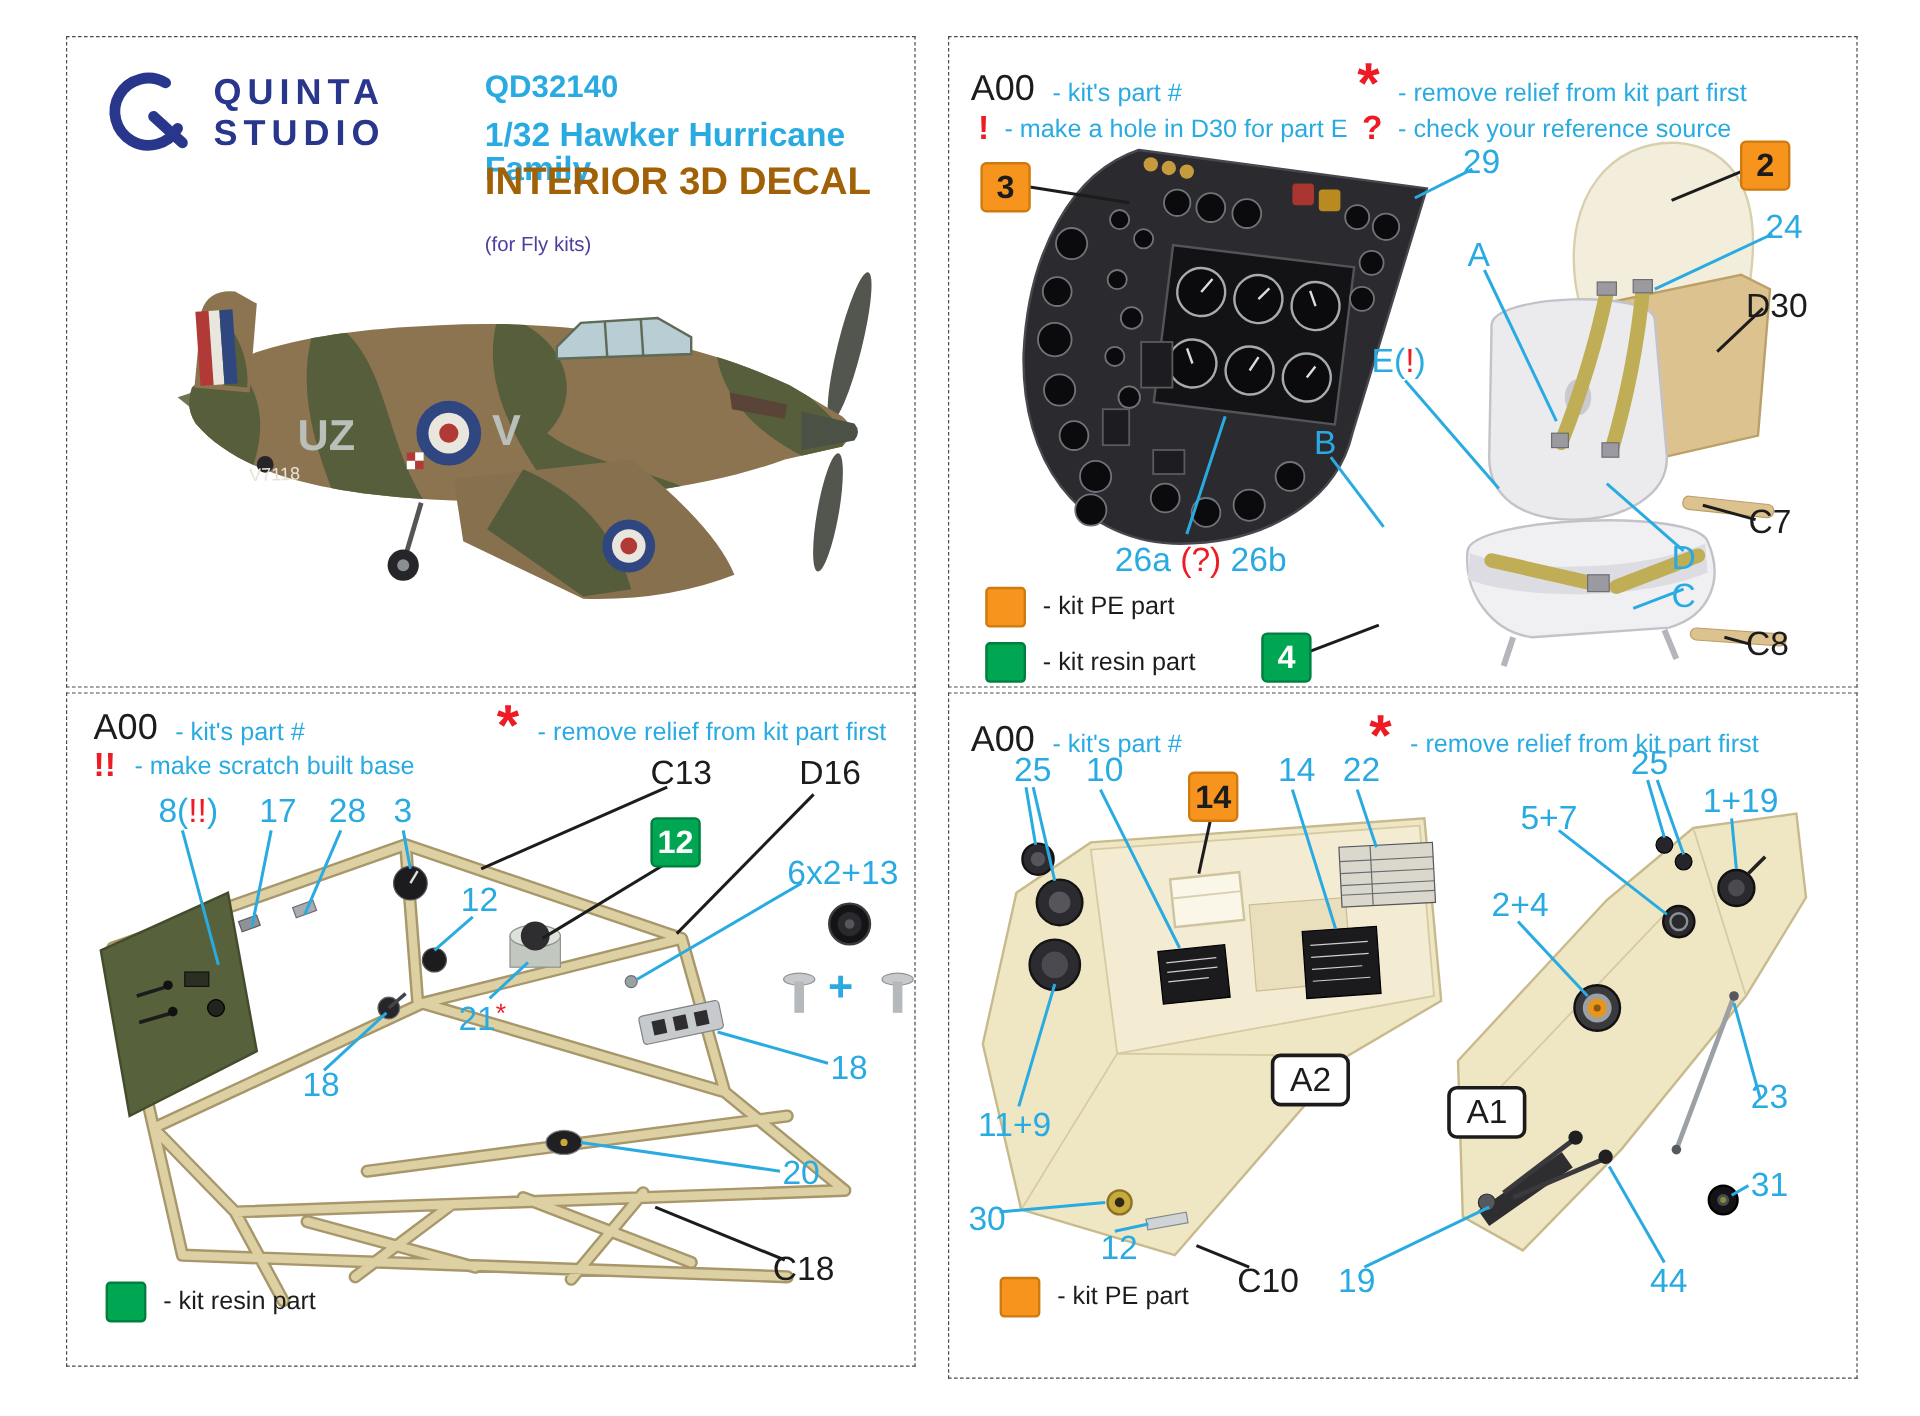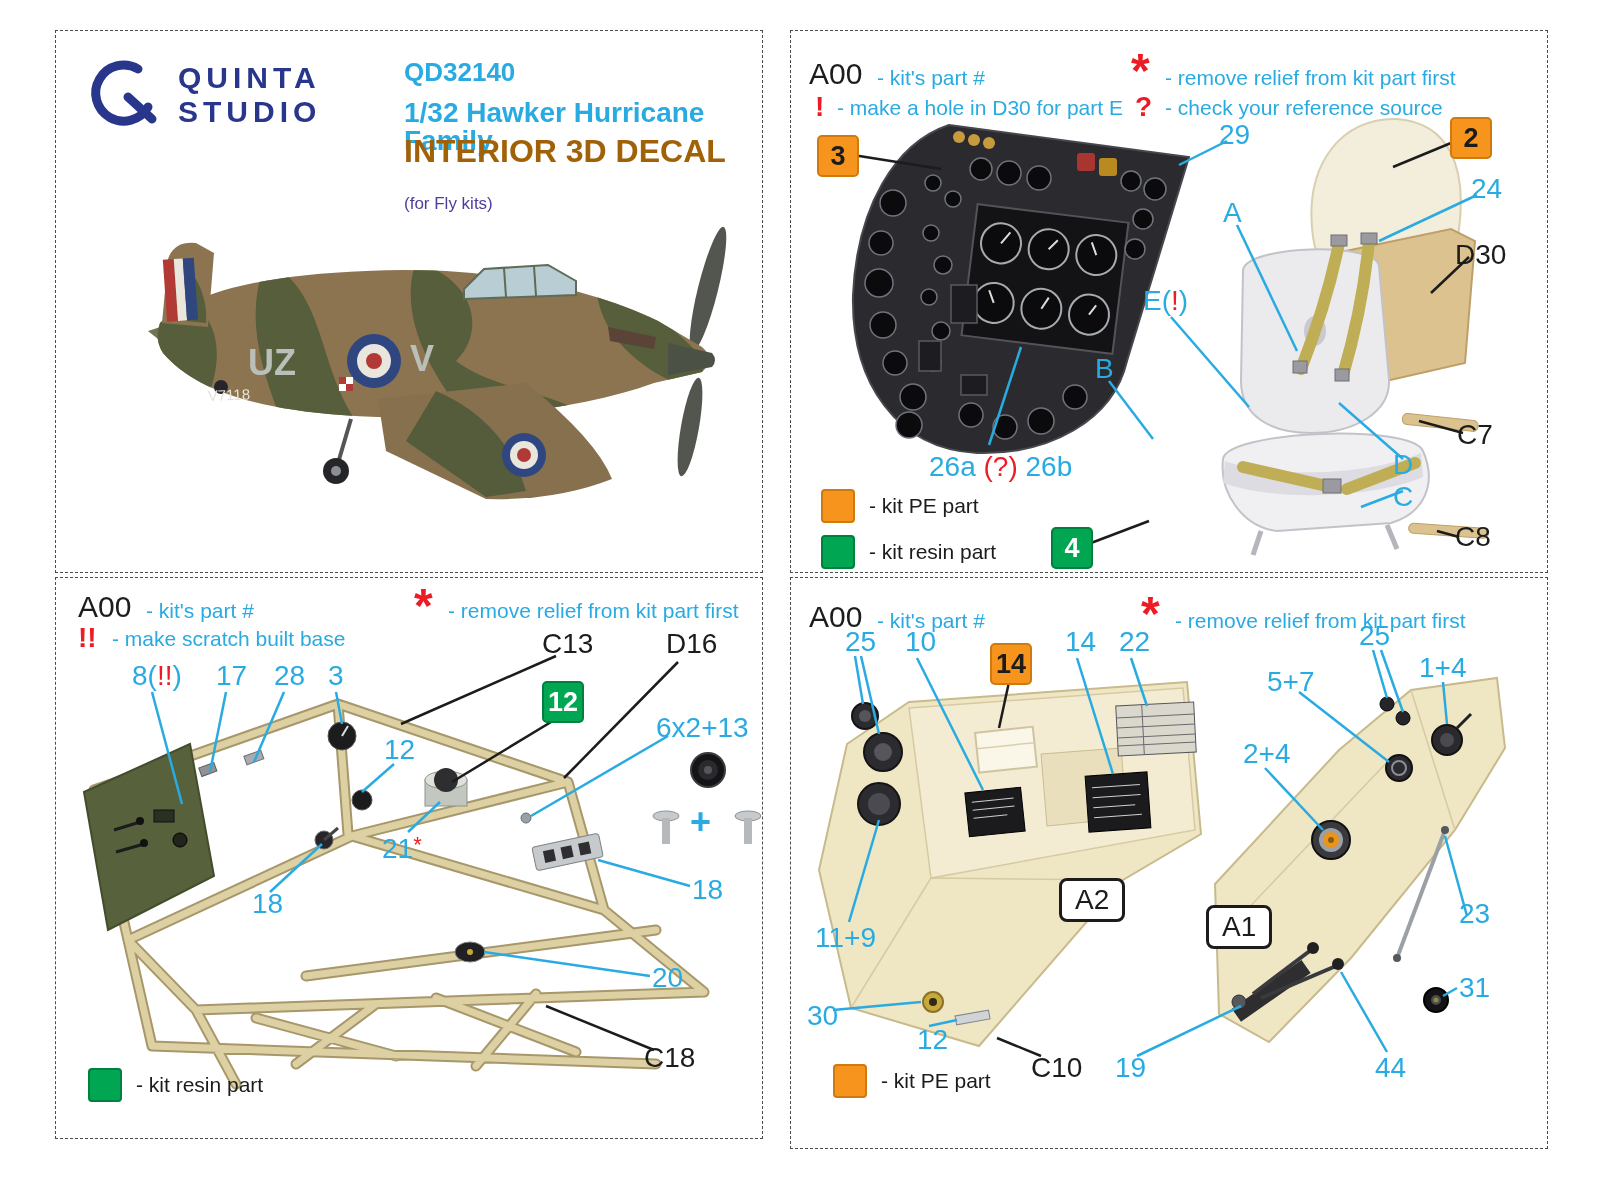--- a/index.html
+++ b/index.html
@@ -434,21 +434,21 @@
   <span class="h-desc" style="left:384px;top:32px">- remove relief from kit part first</span>
 
   <div class="cl" style="left:54px;top:50px">25</div>
   <div class="cl" style="left:114px;top:50px">10</div>
   <div class="bxn pe" style="left:199px;top:65px">
       <span>14</span>
     </div>
   <div class="cl" style="left:274px;top:50px">14</div>
   <div class="cl" style="left:328px;top:50px">22</div>
   <div class="cl" style="left:568px;top:44px">25</div>
-  <div class="cl" style="left:628px;top:76px">1+4</div>
+  <div class="cl" style="left:628px;top:76px">1+19</div>
   <div class="cl" style="left:476px;top:90px">5+7</div>
   <div class="cl" style="left:452px;top:162px">2+4</div>
   <div class="cl" style="left:24px;top:346px">11+9</div>
   <div class="cl" style="left:16px;top:424px">30</div>
   <div class="cl" style="left:126px;top:448px">12</div>
   <div class="cl dark" style="left:240px;top:476px">C10</div>
   <div class="partbox" style="left:268px;top:300px">A2</div>
   <div class="partbox" style="left:415px;top:327px">A1</div>
   <div class="cl" style="left:324px;top:476px">19</div>
   <div class="cl" style="left:668px;top:322px">23</div>

